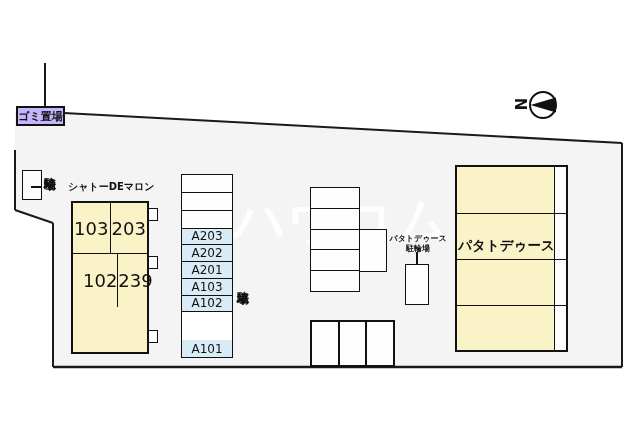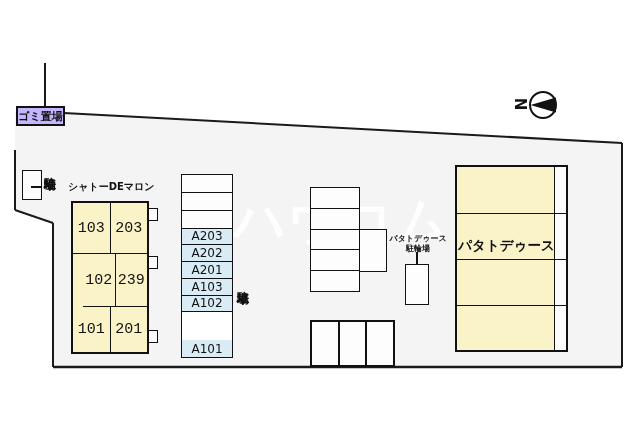--- a/index.html
+++ b/index.html
@@ -29,21 +29,21 @@
     font-weight:bold;line-height:1;white-space:nowrap;
   }
   .bike-vlabel{left:44px;top:167px;font-size:12px;letter-spacing:1px;}
   .parking-vlabel{left:237px;top:281px;font-size:12px;letter-spacing:1px;}
 
   .bldga-name{left:68px;top:180px;font-size:10px;font-weight:bold;white-space:nowrap;}
   .bldga{left:71px;top:201px;width:78px;height:153px;background:#FAF3C8;border:2px solid #111;}
   .bldga .row{display:flex;width:100%;}
   .bldga .row .cell{
     flex:1;display:flex;align-items:center;justify-content:center;
-    font-size:15px;border-right:1.3px solid #111;border-bottom:1.3px solid #111;font-family:Liberation Mono, monospace;
+    font-size:18px;border-right:1.3px solid #111;border-bottom:1.3px solid #111;
   }
   .bldga .row .cell:last-child{border-right:none;text-align:center;}
   .bldga .row:last-child .cell{border-bottom:none;}
   .tab{width:9px;height:13px;background:#fcfcfc;border:1.5px solid #111;border-left:none;left:149px;}
   .tab1{top:208px;} .tab2{top:256px;} .tab3{top:330px;}
 
   .pcol{left:181px;top:174px;width:52px;height:184px;border:1.5px solid #111;background:#fff;
         display:flex;flex-direction:column;}
   .pcell{
     width:100%;display:flex;align-items:center;justify-content:center;
@@ -117,24 +117,20 @@
 
     <div class="abs bldga">
       <div class="row" style="height:51px;">
         <div class="cell">103</div>
         <div class="cell">203</div>
       </div>
       <div class="row" style="height:53px;padding-left:10px;">
         <div class="cell">102</div>
         <div class="cell">239</div>
       </div>
-      <div class="row" style="height:45px;">
-        <div class="cell">101</div>
-        <div class="cell">201</div>
-      </div>
     </div>
     <div class="abs tab tab1"></div>
     <div class="abs tab tab2"></div>
     <div class="abs tab tab3"></div>
 
     <div class="abs pcol">
       <div class="pcell empty"></div>
       <div class="pcell empty"></div>
       <div class="pcell empty"></div>
       <div class="pcell space">A203</div>

